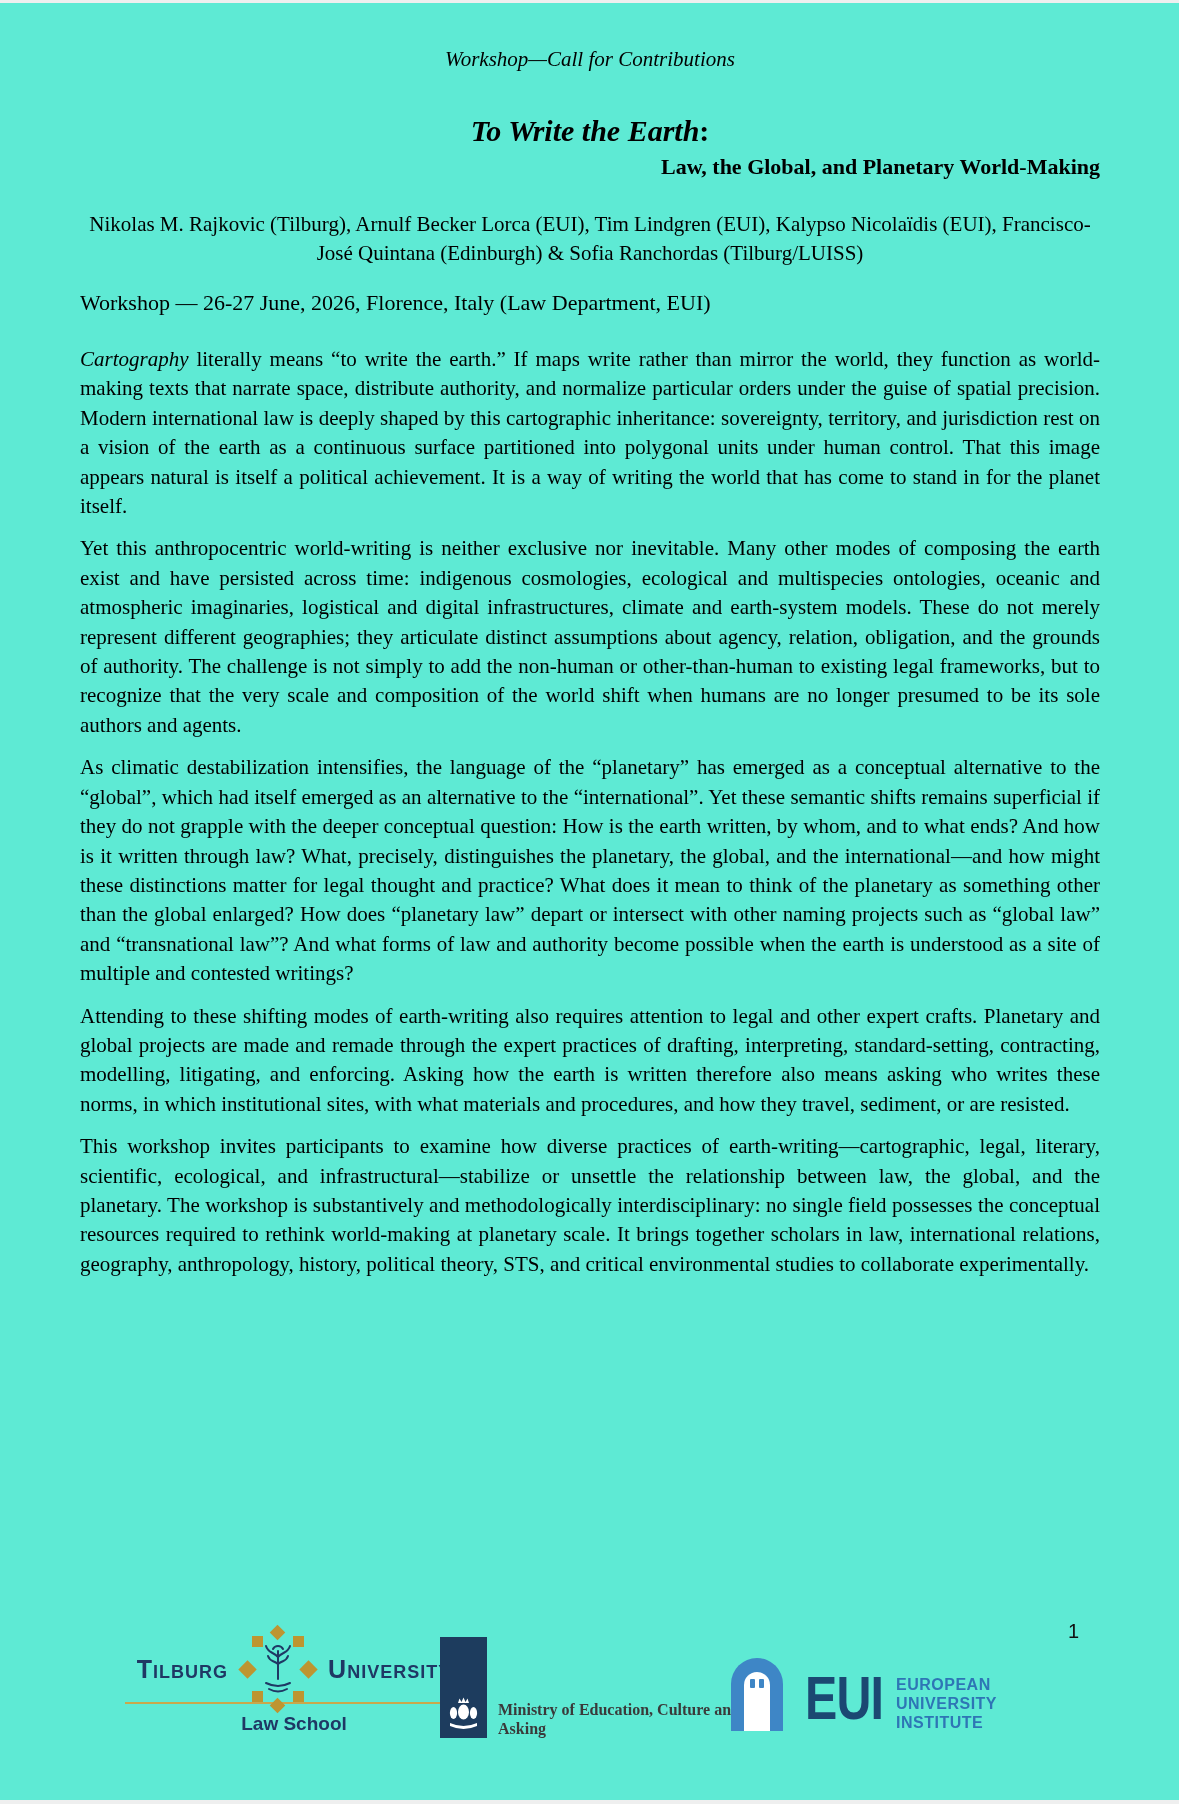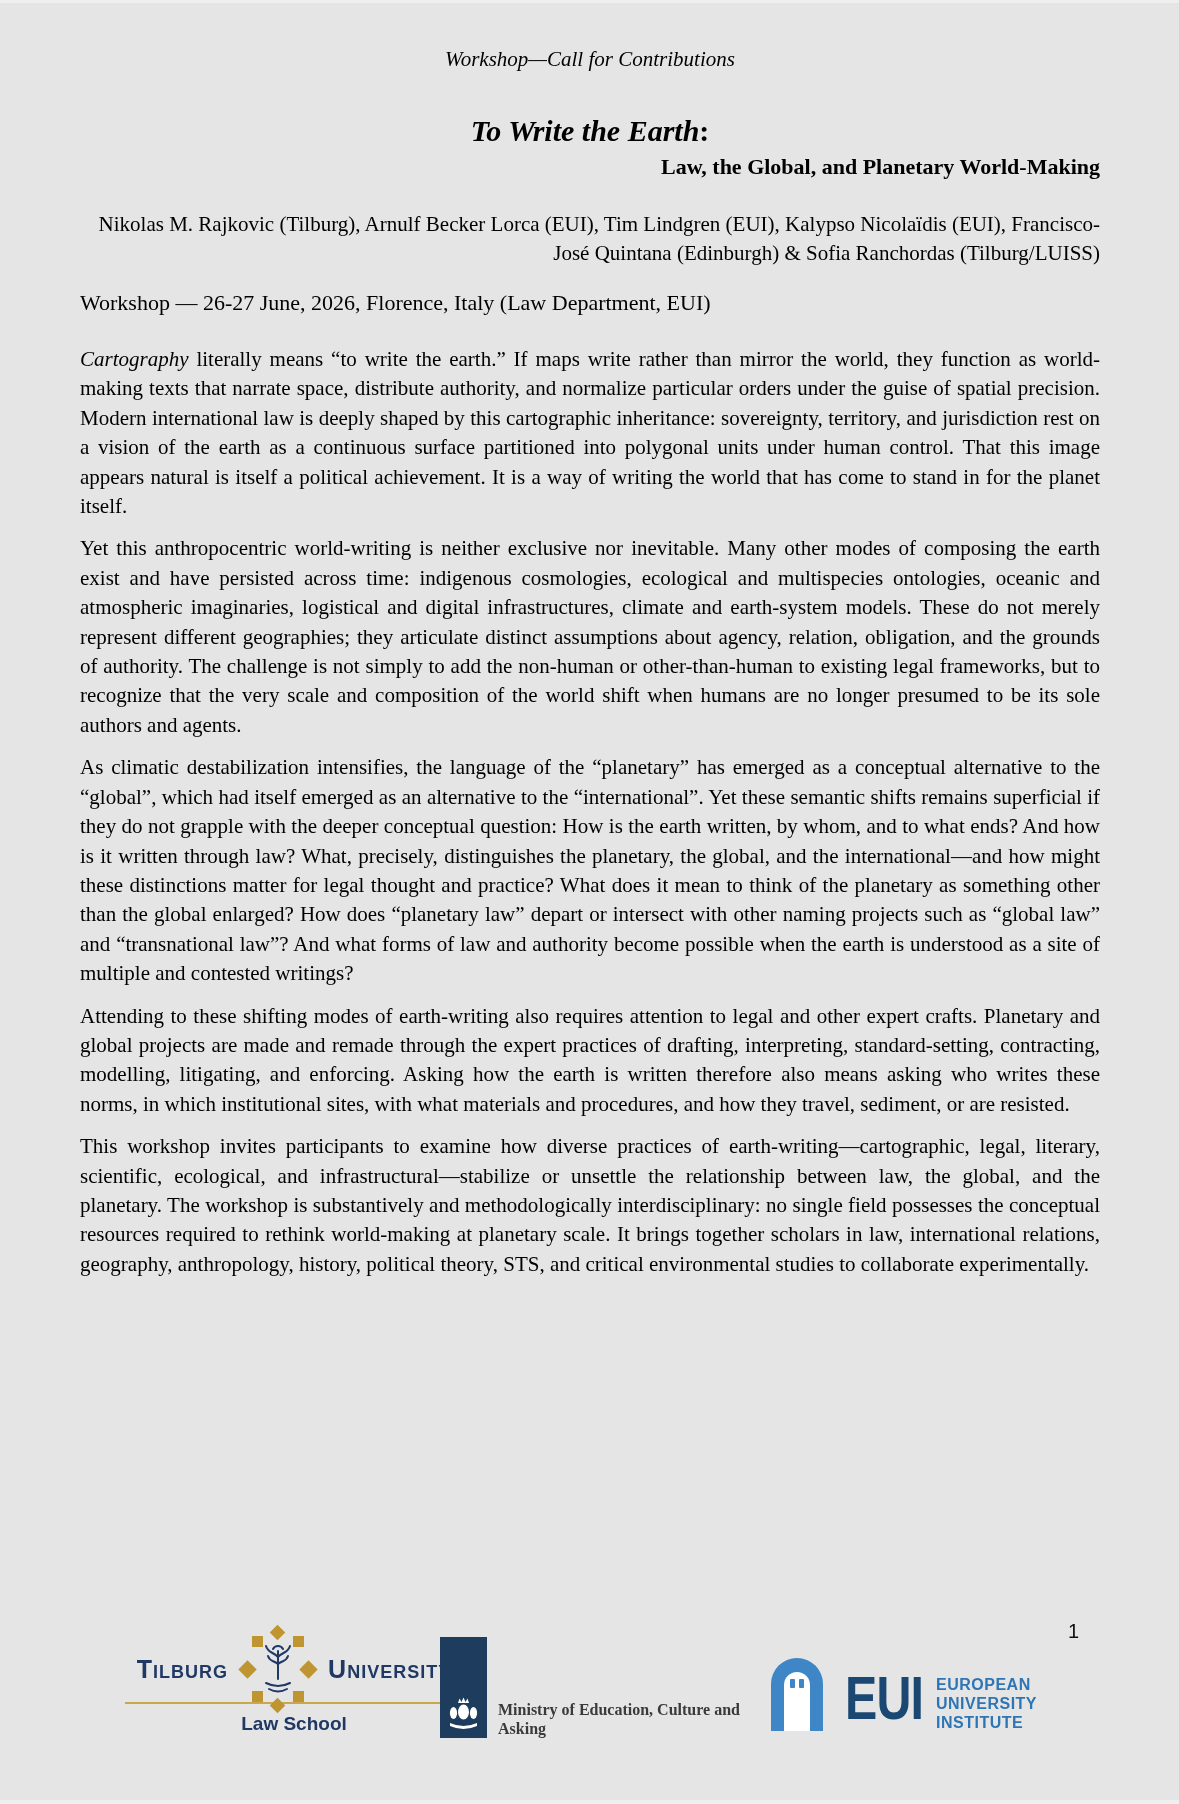--- a/index.html
+++ b/index.html
@@ -1,34 +1,34 @@
 <!DOCTYPE html>
 <html><head>
 <meta charset="utf-8">
 <style>
   html,body { margin:0; padding:0; background:#ffffff; }
   .page {
-    position:relative; width:1179px; height:1804px; background:#e5e5e5;
+    position:relative; width:1179px; height:1804px; background:#5eead4;
     font-family:"Liberation Serif", serif; color:#000; overflow:hidden;
   }
   .edge { position:absolute; left:0; right:0; background:#efefef; }
   .edge-top { top:0; height:3px; }
   .edge-bottom { bottom:0; height:4px; }
 
   .content { position:absolute; left:80px; top:46px; width:1020px; }
 
   .running-header { text-align:center; font-style:italic; font-size:21px; line-height:26px; }
 
   .title-block { margin-top:42px; text-align:center; }
   .doc-title { font-size:30px; font-weight:bold; line-height:34px; }
   .doc-title .t-main { font-style:italic; }
   .doc-title .t-colon { font-style:normal; }
   .doc-subtitle { font-size:22px; font-weight:bold; line-height:30px; margin-top:4px;text-align:right; }
 
-  .authors { margin:28px 0 0 0; font-size:21px; line-height:29px; text-align:right; }
+  .authors { margin:28px 0 0 0; font-size:21px; line-height:29px; text-align:center; }
 
   .workshop-line { margin:20px 0 0 0; font-size:22px; font-weight:normal; line-height:30px; }
 
   .body-p { margin:13px 0 0 0; font-size:21px; line-height:29.4px; text-align:justify; }
   .body-p.first { margin-top:27px; }
   .italic { font-style:italic; }
 
   .page-number {
     position:absolute; right:100px; top:1620px;
     font-family:"Liberation Sans", sans-serif; font-size:20px; color:#111;
@@ -66,21 +66,21 @@
   .ministry { position:absolute; left:440px; top:5px; width:330px; height:110px; }
   .ministry-banner { position:absolute; left:0; top:0; width:47px; height:101px; background:#1D3C5E; }
   .ministry-coa { position:absolute; left:8px; bottom:8px; }
   .ministry-text {
     position:absolute; left:58px; top:63px; width:270px;
     font-family:"Liberation Serif", serif; font-weight:bold;
     font-size:16px; line-height:19px; color:#3A3A3A;
   }
 
   
-  .eui { position:absolute; left:771px; top:0; width:300px; height:110px; }
+  .eui { position:absolute; left:731px; top:0; width:300px; height:110px; }
   .eui-arch { position:absolute; left:0; top:26px; width:52px; height:73px; background:#3E86C6; border-radius:26px 26px 0 0; }
   .eui-door { position:absolute; left:13px; top:14px; width:26px; height:59px; background:#ffffff; border-radius:13px 13px 0 0; }
   .eui-dot { position:absolute; top:7px; width:5px; height:9px; background:#3E86C6; border-radius:1px; }
   .eui-dot.l { left:6px; }
   .eui-dot.r { left:15px; }
   .eui-acronym {
     position:absolute; left:74px; top:34px;
     font-family:"Liberation Sans", sans-serif; font-weight:bold;
     font-size:62px; line-height:64px; color:#1B4872; letter-spacing:-1px;
     transform:scaleX(0.78); transform-origin:left top;

